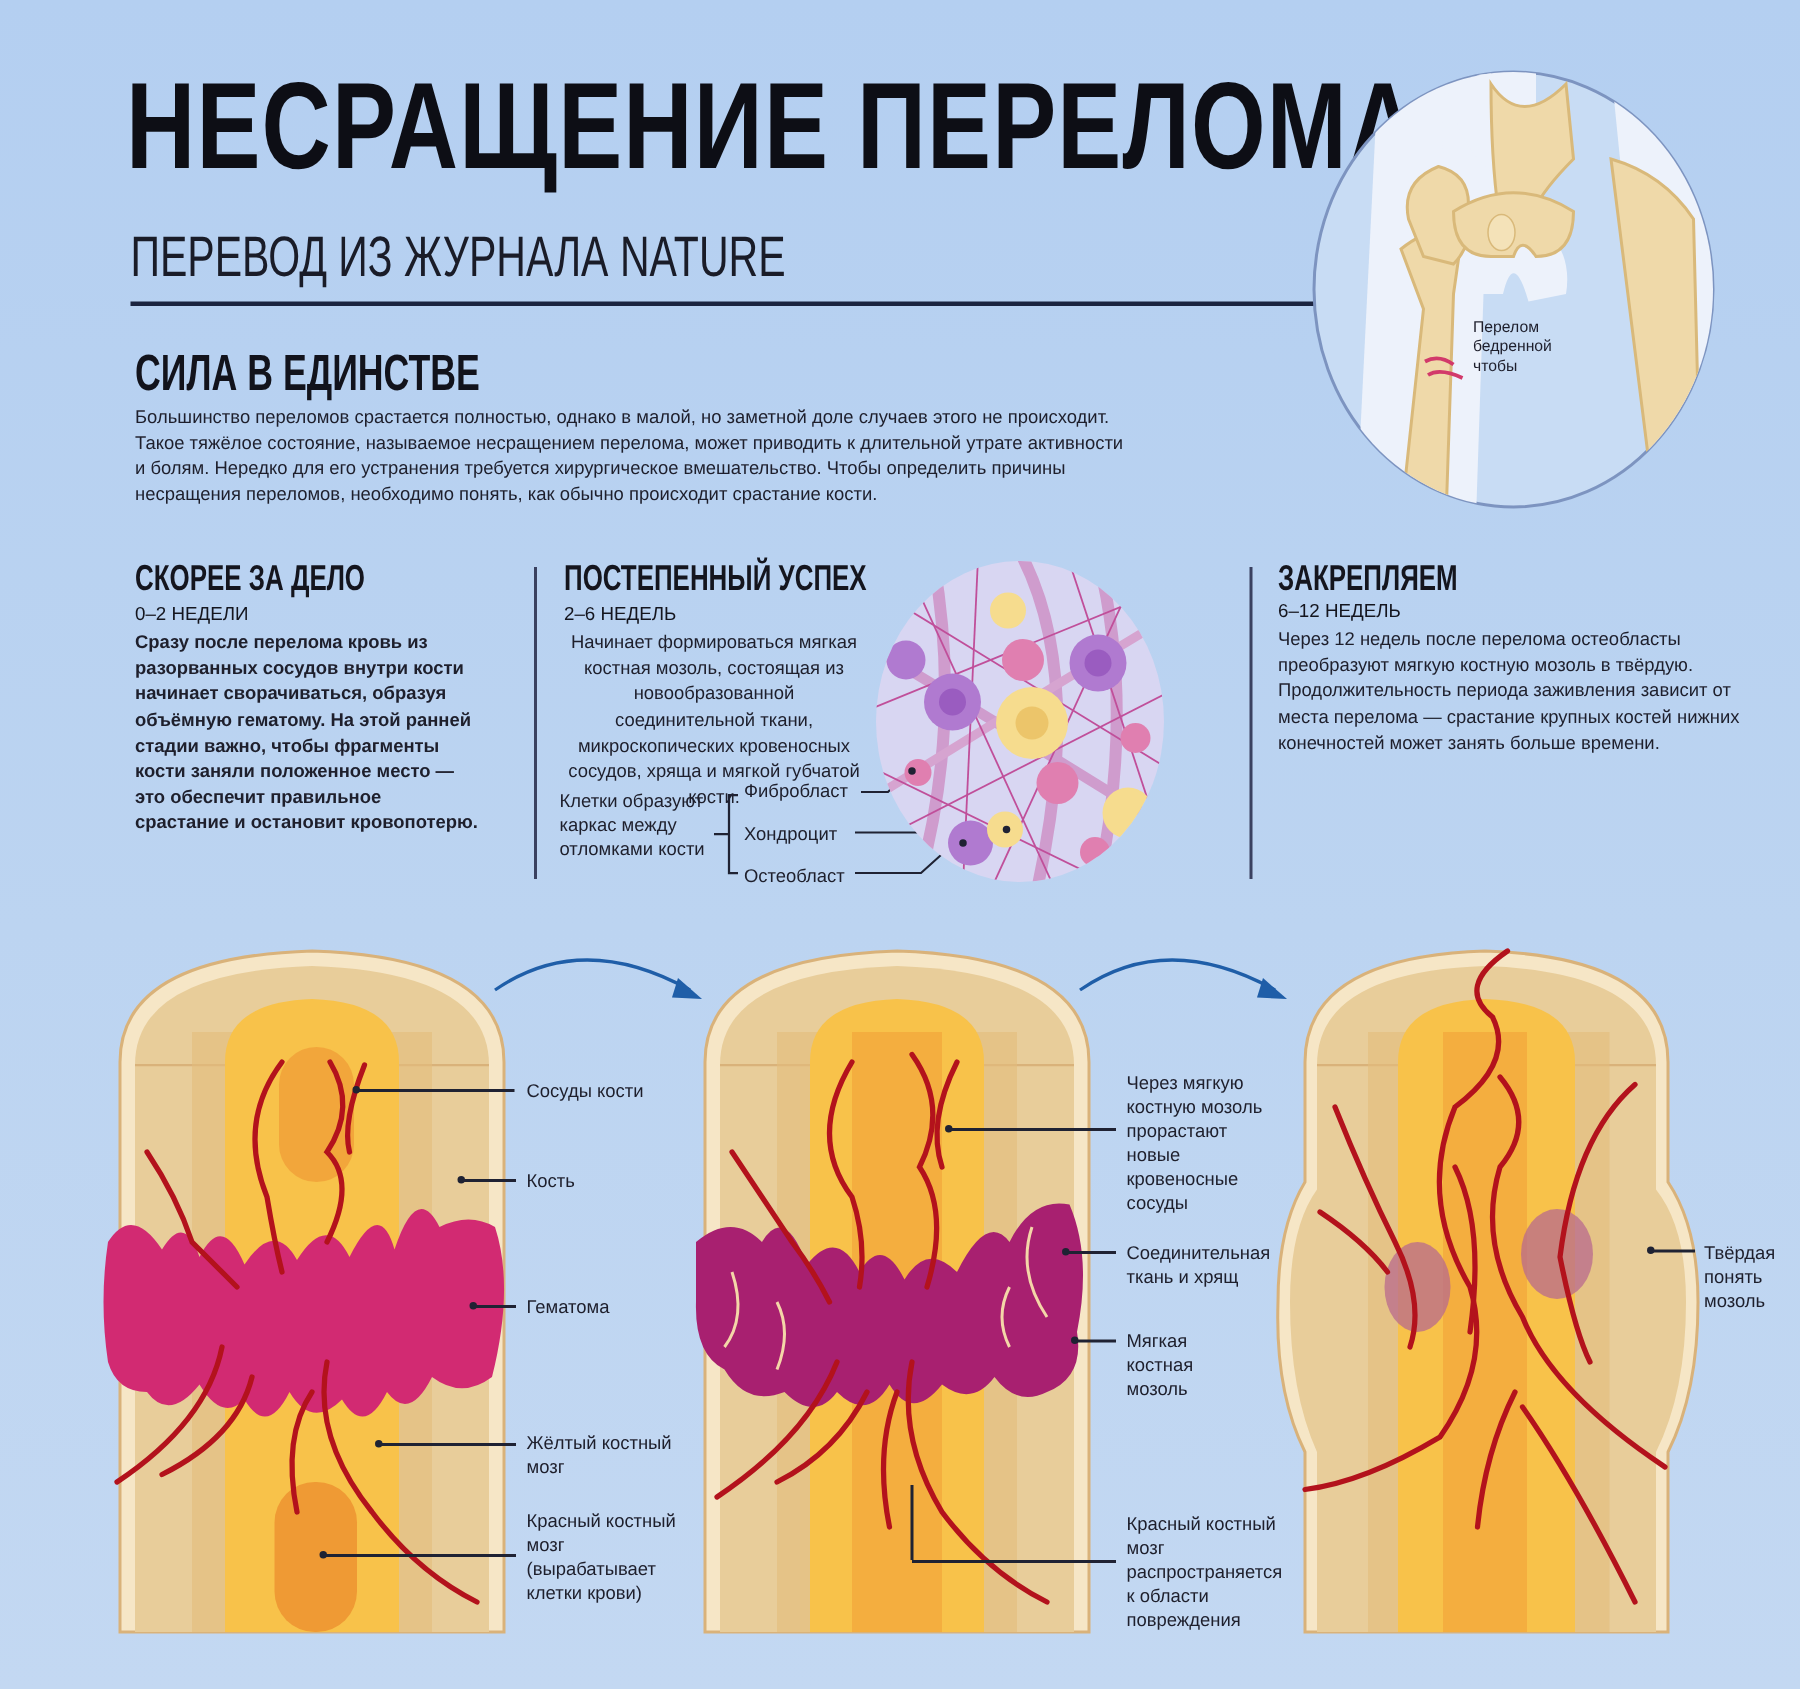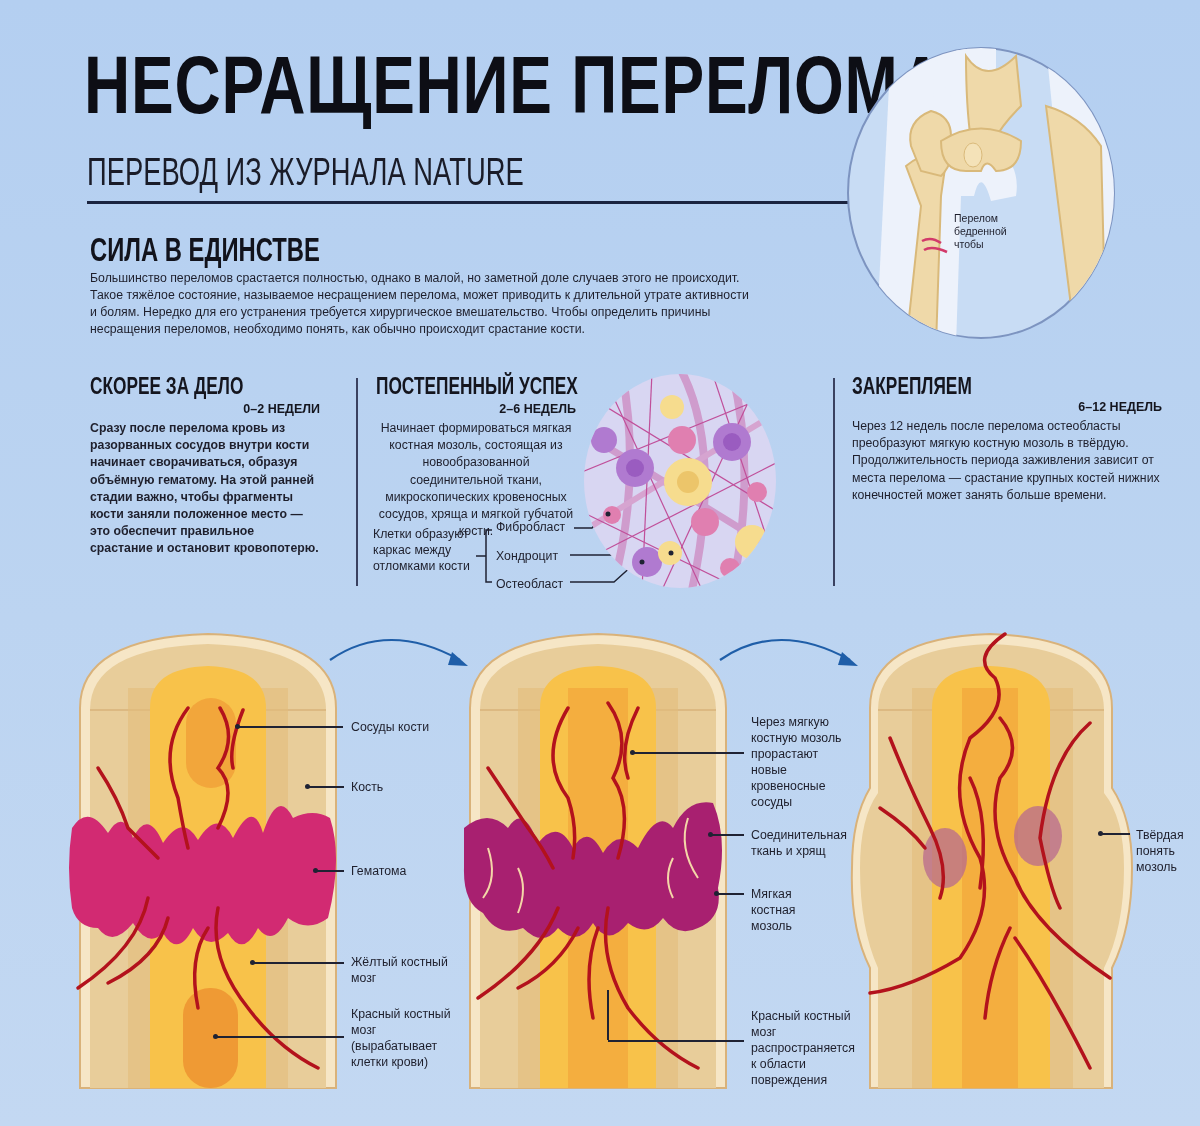--- a/index.html
+++ b/index.html
@@ -4,36 +4,36 @@
 <style>
   html,body{margin:0;padding:0;}
   body{width:1200px;height:1126px;overflow:hidden;background:linear-gradient(180deg,#b4cff1 0%,#bcd4f1 55%,#c3d8f2 100%);font-family:"Liberation Sans",sans-serif;color:#1d1e2a;position:relative;}
   .abs{position:absolute;}
   .title{left:84px;top:44px;font-family:"Liberation Sans",sans-serif;font-weight:700;font-size:82px;letter-spacing:1px;transform:scaleX(0.78);transform-origin:left top;white-space:nowrap;color:#0d0e15;line-height:1;}
   .subtitle{left:87px;top:153px;font-size:38px;transform:scaleX(0.72);transform-origin:left top;white-space:nowrap;color:#1a1c28;line-height:1;}
   .rule{left:87px;top:201px;width:791px;height:3px;background:#1b2440;}
   .sec-title{left:90px;top:232px;font-weight:700;font-size:34px;transform:scaleX(0.7);transform-origin:left top;white-space:nowrap;color:#12131c;line-height:1;}
   .intro{left:90px;top:270px;width:660px;font-size:12.3px;line-height:17px;color:#1e1f2c;}
   .col-title{font-weight:700;font-size:24px;transform:scaleX(0.72);transform-origin:left top;white-space:nowrap;color:#14151e;line-height:1;}
-  .col-period{font-weight:700;font-size:12.5px;color:#14151e;text-align:right;}
+  .col-period{font-weight:400;font-size:12.5px;color:#14151e;}
   .col-text{font-size:12.3px;line-height:17.2px;color:#1e1f2c;}
   .vline{width:2px;background:#3a4160;}
   .label{font-size:12.3px;line-height:16px;color:#1e1f2c;}
   .callout{height:1.5px;background:#1f2233;}
   .dot{width:5px;height:5px;border-radius:50%;background:#1f2233;}
   svg{position:absolute;overflow:visible;}
 </style>
 </head>
 <body>
 
 <div class="abs title">НЕСРАЩЕНИЕ ПЕРЕЛОМА</div>
 <div class="abs subtitle">ПЕРЕВОД ИЗ ЖУРНАЛА NATURE</div>
 <div class="abs rule"></div>
 
-<div class="abs" style="left:846px;top:46px;width:270px;height:294px;">
+<div class="abs" style="left:874px;top:46px;width:270px;height:294px;">
   <svg width="270" height="294" viewBox="0 0 270 294">
     <defs>
         <clipPath id="cc">
           <ellipse cx="135" cy="147" rx="133" ry="145"></ellipse>
         </clipPath>
       </defs>
     <ellipse cx="135" cy="147" rx="133" ry="145" fill="#c8dcf4" stroke="#7d94c0" stroke-width="2"></ellipse>
     <g clip-path="url(#cc)">
       <path d="M45 0 L30 300 L110 300 L120 0 Z" fill="#edf2fb"></path>
       <path d="M200 0 L230 300 L270 300 L270 0 Z" fill="#edf2fb"></path>

